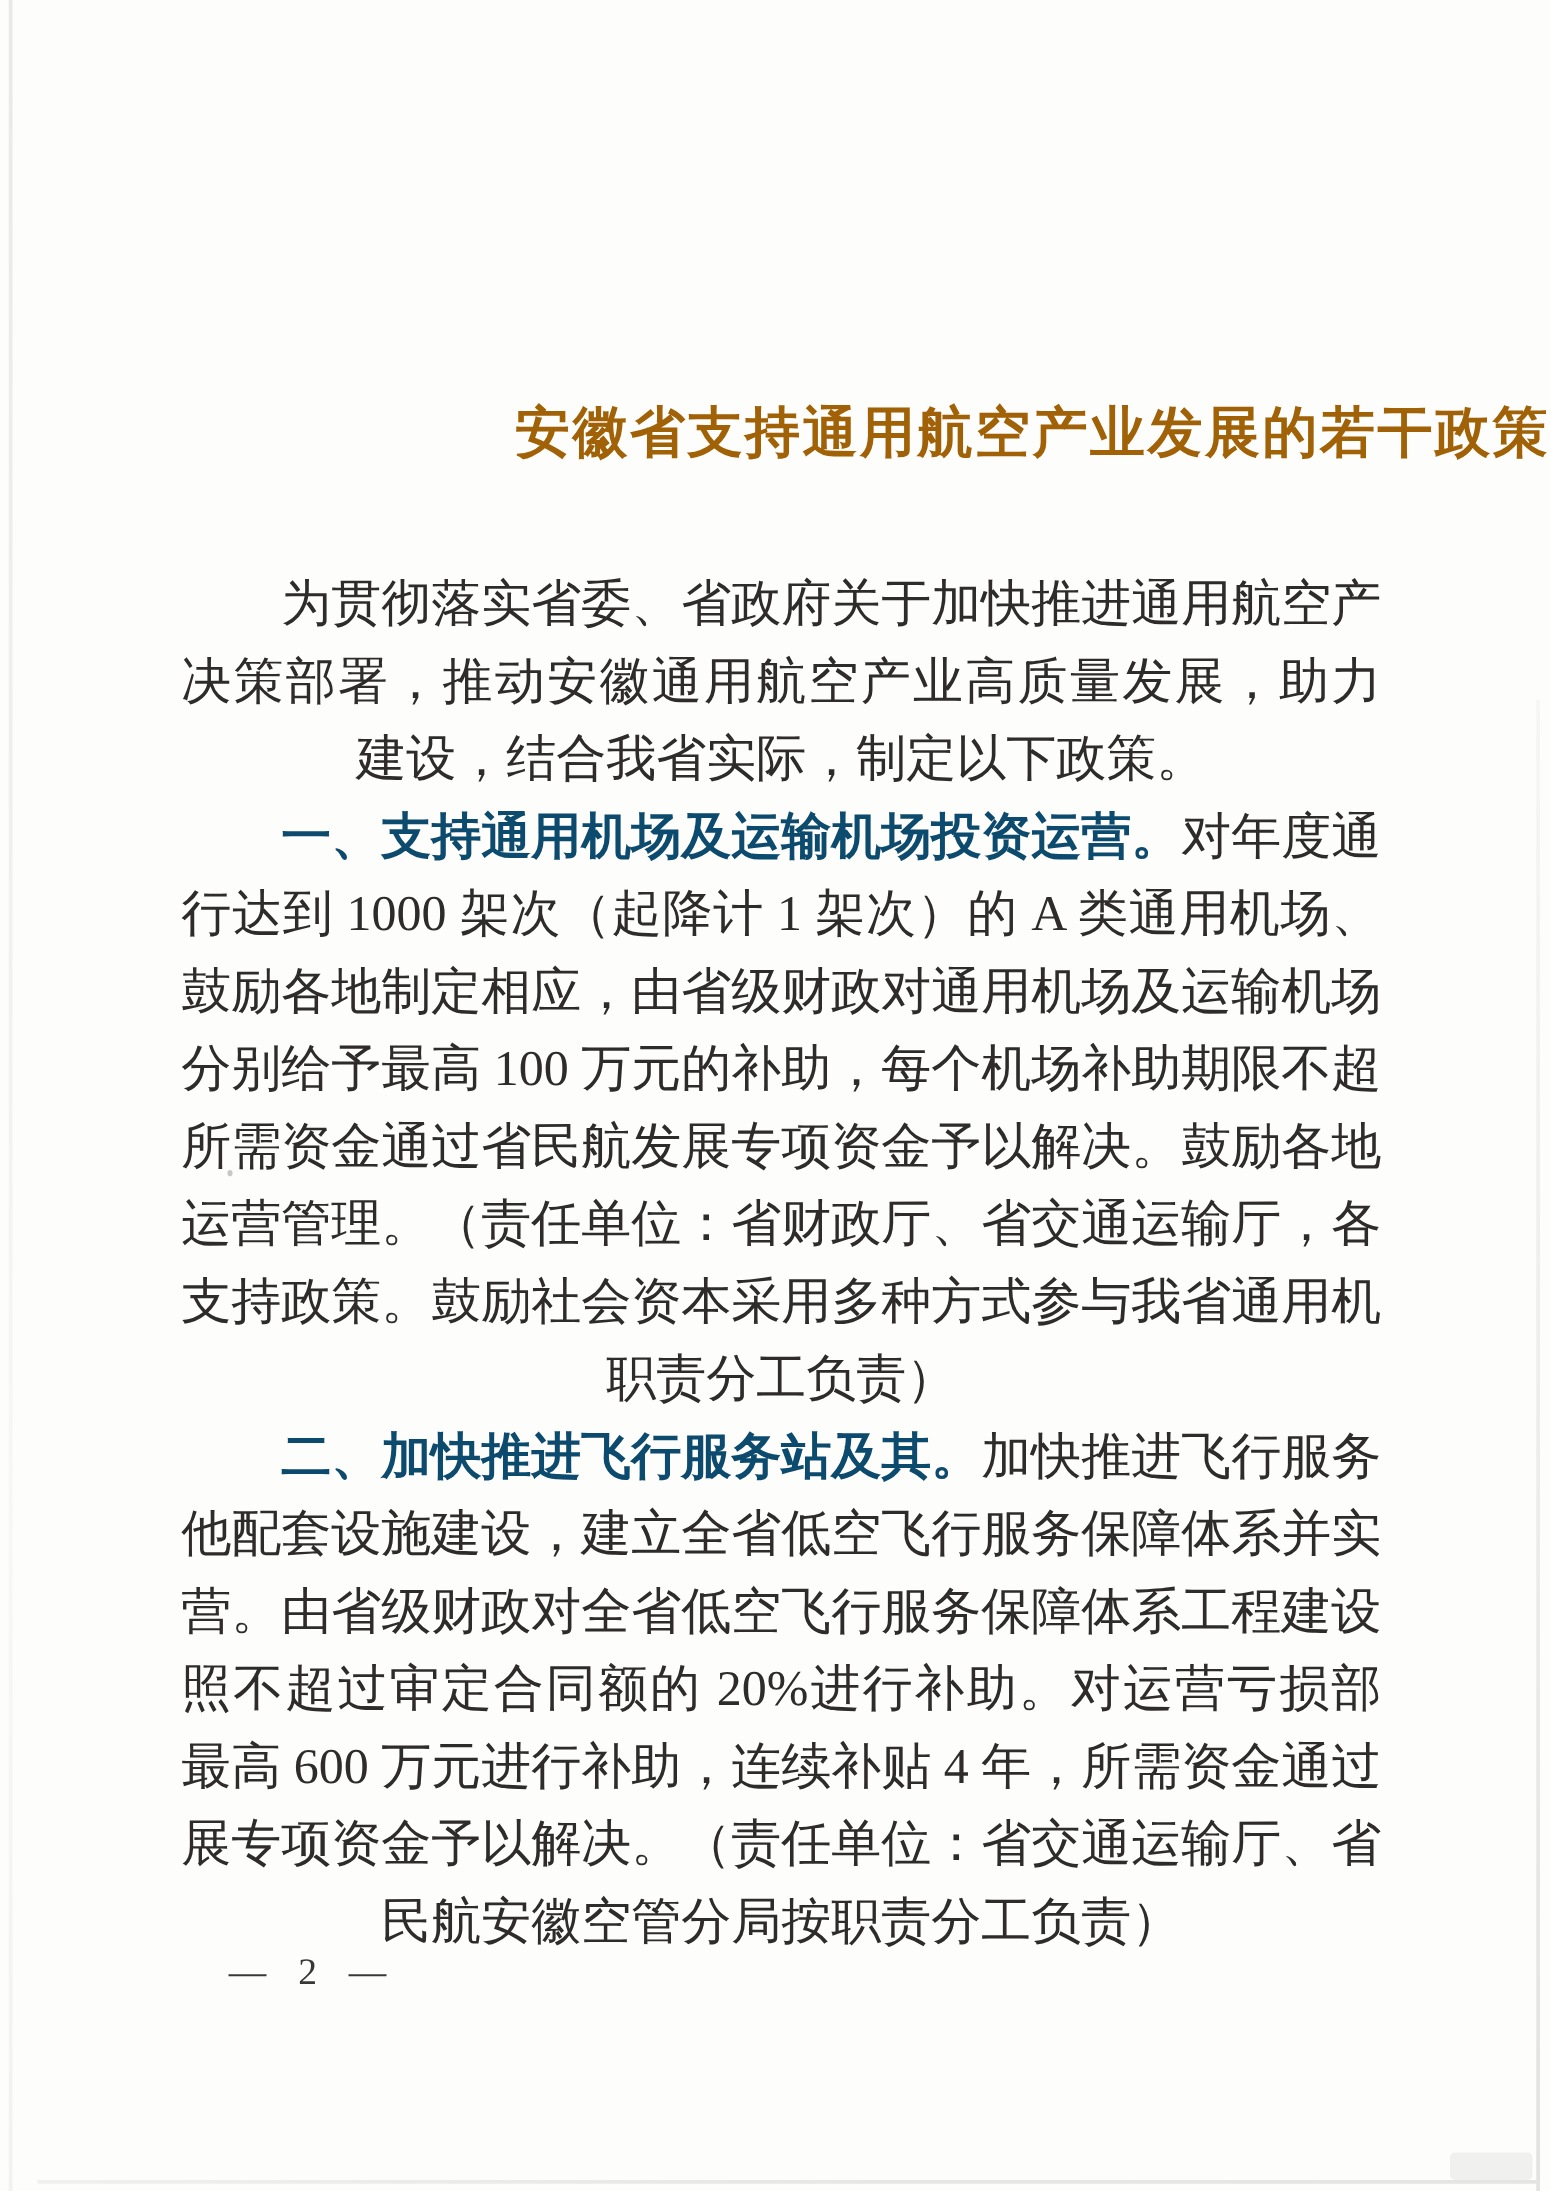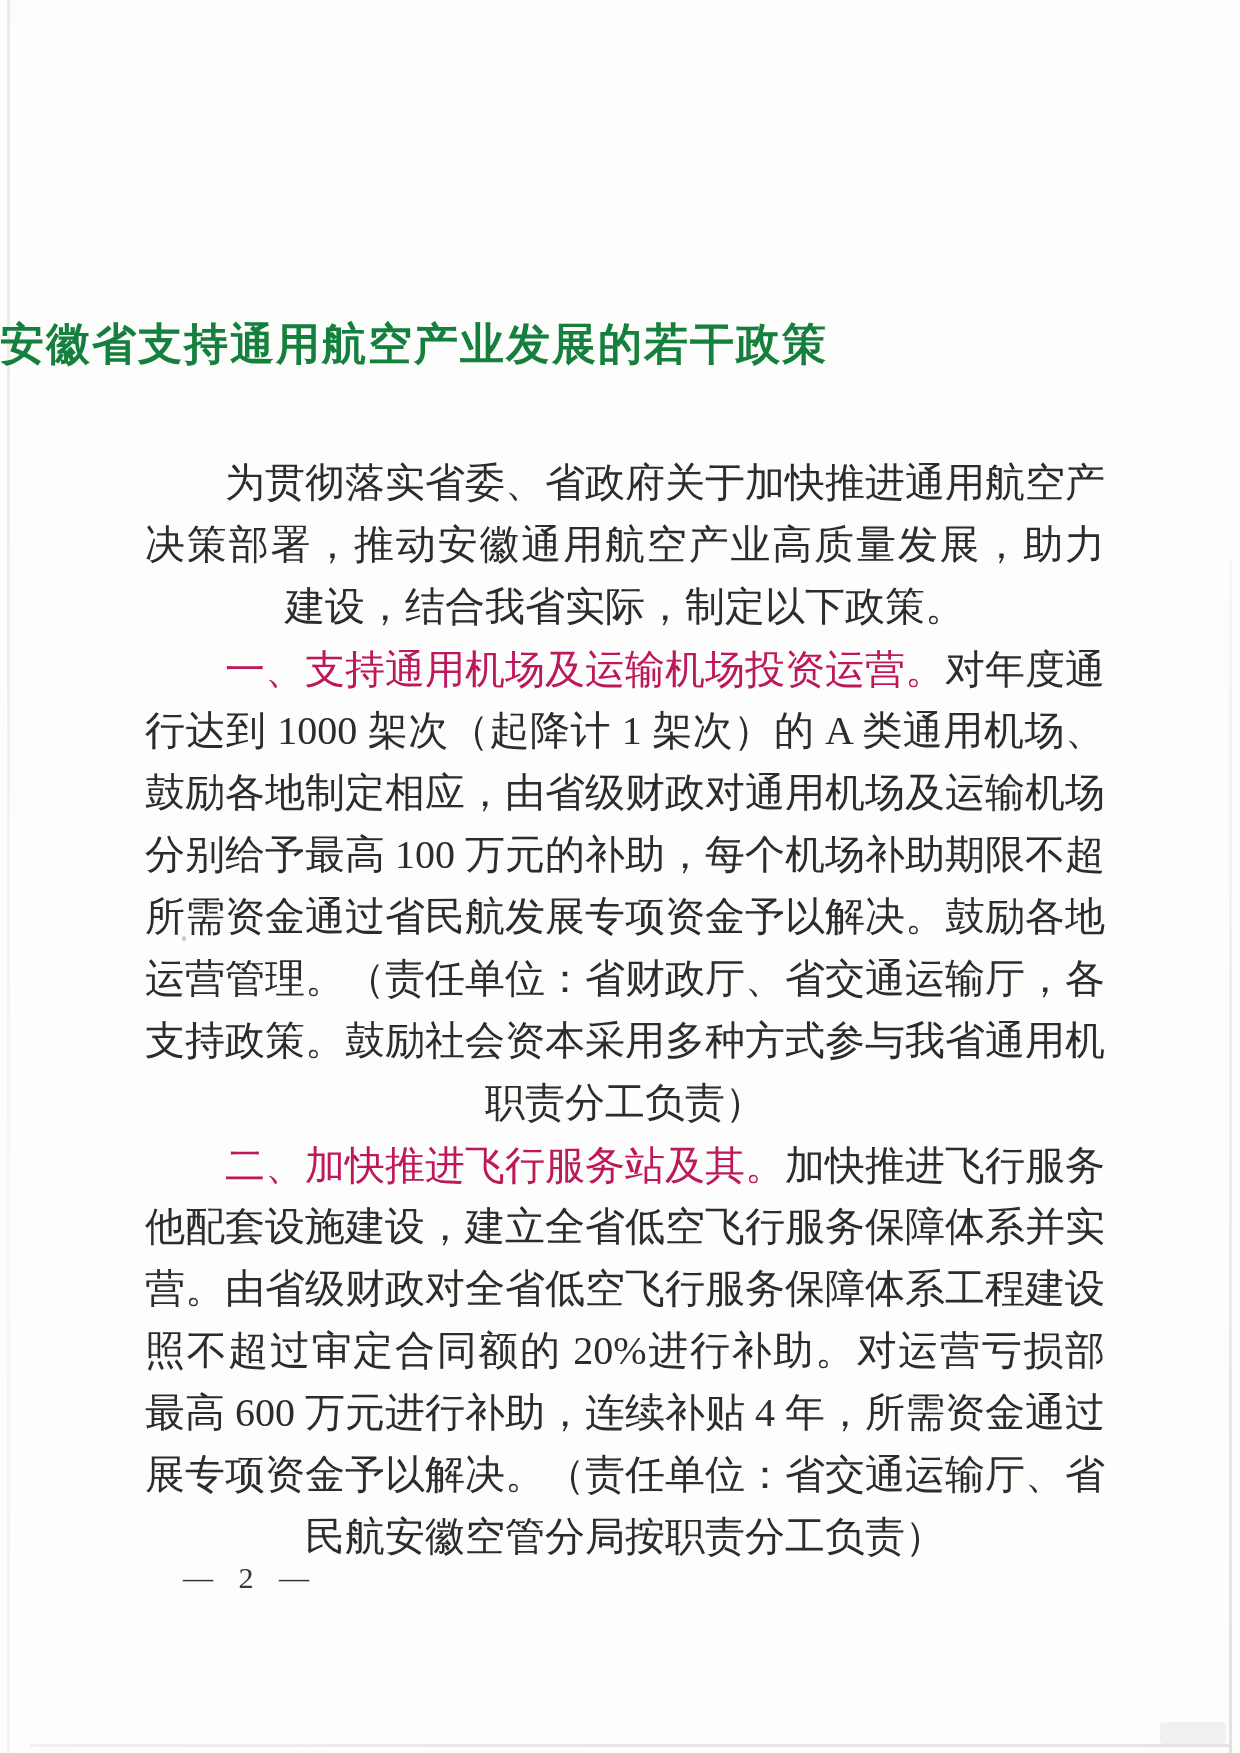--- a/index.html
+++ b/index.html
@@ -49,26 +49,26 @@
     background: #c9c7c4;
     border-radius: 50%;
   }
   .title {
     position: absolute;
     left: 0; right: 0;
     top: 318px;
     margin: 0;
     height: 58px;
     line-height: 58px;
-    text-align: left;
+    text-align: right;
     font-size: 44px;
     font-weight: 700;
     letter-spacing: 2px;
-    color: #15803d;
-    font-family: Liberation Mono, monospace;
+    color: #a16207;
+    font-family: Liberation Sans, sans-serif;
   }
   .doc-body {
     position: absolute;
     left: 145px;
     top: 452px;
     width: 960px;
   }
   .para { margin: 0; }
   .line {
     height: 62px;
@@ -78,22 +78,22 @@
     text-align-last: justify;
     white-space: normal;
     overflow: hidden;
   }
   .para .line:last-child {
     text-align: center;
     text-align-last: auto;
   }
   .sec-head {
     font-family: "Liberation Sans", "DejaVu Sans", sans-serif;
-    font-weight: 400;
-    color: #be185d;
+    font-weight: 700;
+    color: #0c4a6e;
   }
   .page-number {
     position: absolute;
     left: 183px;
     top: 1556px;
     height: 44px;
     line-height: 44px;
     font-size: 30px;
     letter-spacing: 9px;
     color: #3a3836;

